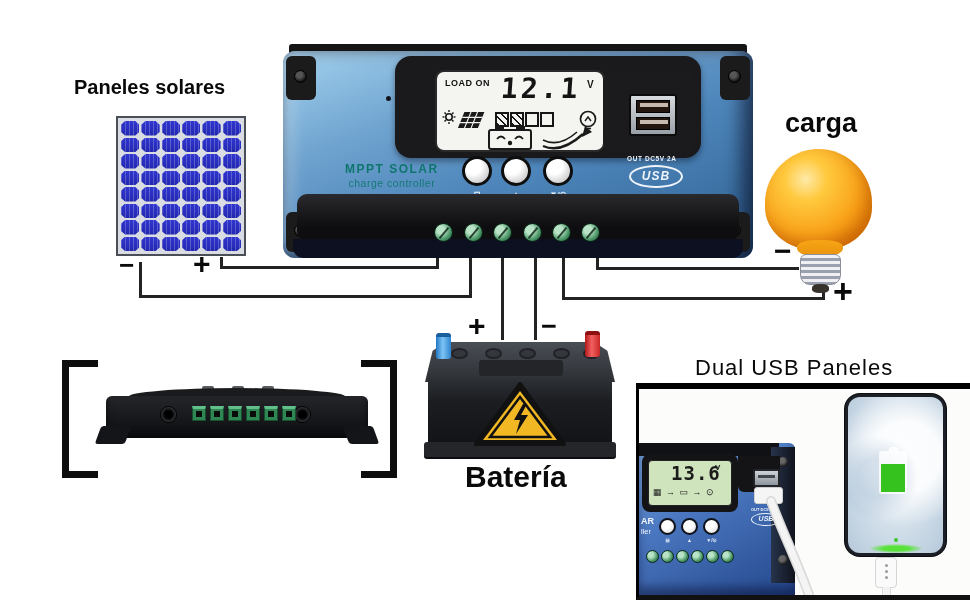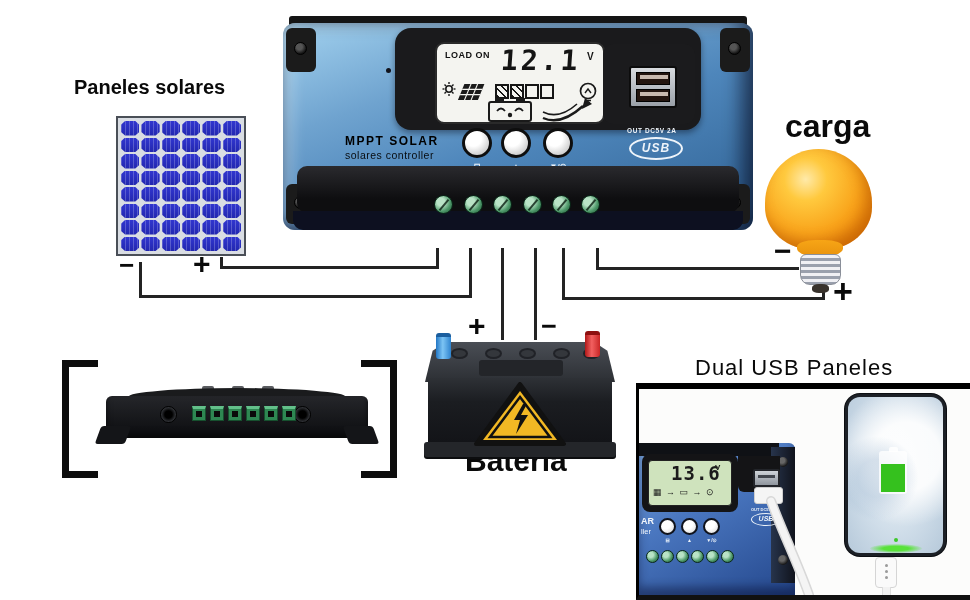--- a/index.html
+++ b/index.html
@@ -6,22 +6,22 @@
   html,body { background:#fff; }
   #stage {
     position:relative; width:970px; height:600px; background:#fff;
     font-family:"Liberation Sans", sans-serif; overflow:hidden; color:#111;
   }
   .abs { position:absolute; }
 
   
   .big-label { font-weight:bold; color:#0a0a0a; white-space:nowrap; }
   #lbl-panels { left:74px; top:76px;  font-size:20px; }
-  #lbl-carga  { left:785px; top:108px; font-size:32px; }
-  #lbl-bateria{ left:465px; top:444px; font-size:30px; }
+  #lbl-carga  { left:785px; top:108px; font-size:27px; }
+  #lbl-bateria{ left:465px; top:460px; font-size:30px; }
   #lbl-dualusb{ left:695px; top:355px; font-size:22px; font-weight:500; letter-spacing:1px; }
 
   
   .sign { position:absolute; font-weight:900; color:#0a0a0a; line-height:1; }
 
   
   .wire { position:absolute; background:#232323; }
 
   
   #solar-panel {
@@ -30,21 +30,21 @@
     display:grid; grid-template-columns:repeat(6,1fr); grid-template-rows:repeat(8,1fr); gap:2px;
   }
   .cell {
     background:
       repeating-linear-gradient(90deg, rgba(255,255,255,.22) 0 1px, transparent 1px 4px),
       linear-gradient(180deg,#3136cf,#2227af);
     clip-path:polygon(22% 0,78% 0,100% 25%,100% 75%,78% 100%,22% 100%,0 75%,0 25%);
   }
 
   
-  #controller { left:283px; top:16px; width:536px; height:220px; }
+  #controller { left:283px; top:44px; width:536px; height:220px; }
   #ctl-topstrip { left:6px; top:0; width:458px; height:12px; background:#151515; border-radius:3px; }
   #ctl-body {
     left:0; top:7px; width:470px; height:207px; border-radius:12px;
     background:linear-gradient(160deg,#a3d2ef 0%,#6fa3cf 30%,#4e86bb 55%,#2e6092 100%);
     box-shadow:inset 0 -6px 12px rgba(0,0,20,.35), inset -14px 0 16px rgba(0,0,20,.45), inset 10px 2px 14px rgba(255,255,255,.25);
   }
   .flange { position:absolute; width:30px; height:44px; background:#1b1b1b; border-radius:6px; }
   .screwhole { position:absolute; width:13px; height:13px; border-radius:50%;
     background:radial-gradient(circle at 40% 35%, #555 0 30%, #141414 70%); border:1px solid #000; }
   #ctl-console { left:112px; top:12px; width:306px; height:102px; background:#1a1a1c; border-radius:16px;
@@ -54,21 +54,21 @@
   #lcd { left:152px; top:26px; width:170px; height:82px; background:#f4f4f0; border:2px solid #2a2a2a; border-radius:9px; }
   #lcd-status { left:8px; top:6px; font-size:9px; font-weight:bold; letter-spacing:.5px; color:#111; }
   #lcd-voltage { left:64px; top:0px; font-family:"DejaVu Sans Mono",monospace; font-weight:bold;
     font-size:28px; letter-spacing:3px; color:#141414; transform:skewX(-4deg); }
   #lcd-unit { left:150px; top:7px; font-size:10px; font-weight:bold; color:#141414; }
   .lcd-icon { position:absolute; }
   #gauge { left:58px; top:40px; display:flex; }
   .gauge-seg { width:14px; height:15px; border:2px solid #161616; margin-right:1px; background:#f4f4f0; }
   .gauge-seg.fill { background:repeating-linear-gradient(45deg,#161616 0 2px,#f4f4f0 2px 5px); }
 
-  #brand { left:62px; top:119px; color:#000000; line-height:1.15; }
+  #brand { left:62px; top:119px; color:#0f766e; line-height:1.15;text-align:center; }
   #brand-1 { font-size:12px; font-weight:bold; letter-spacing:1.5px; }
   #brand-2 { font-size:10.5px; letter-spacing:.5px; opacity:.92; }
 
   .btn { position:absolute; width:30px; height:30px; border-radius:50%; border:3px solid #0e0e0e;
     background:radial-gradient(circle at 35% 30%, #ffffff 0 35%, #dcdcdc 65%, #b9b9b9 100%); top:112px; }
   .btn-icon { position:absolute; top:146px; width:30px; text-align:center; color:#eaf2fa; font-size:8px; font-weight:bold; }
 
   #usb-out-label { left:344px; top:111px; font-size:6.5px; font-weight:bold; color:#eef4fa; letter-spacing:.6px; }
   #usb-logo { left:346px; top:121px; width:54px; height:23px; border:2px solid #eef4fa; border-radius:50%;
     color:#eef4fa; font-size:12px; font-weight:bold; font-style:italic; text-align:center; line-height:19px; letter-spacing:1px; }
@@ -347,21 +347,21 @@
           <div class="abs" style="left:3px;top:2px;width:28px;height:4px;background:#c8b9ae"></div>
         </div>
         <div class="abs" style="left:5px;top:21px;width:34px;height:13px;background:#23150f;border:1px solid #000">
           <div class="abs" style="left:3px;top:2px;width:28px;height:4px;background:#c8b9ae"></div>
         </div>
       </div>
     </div>
 
     <div class="abs" id="brand">
       <div id="brand-1">MPPT SOLAR</div>
-      <div id="brand-2">solares controller</div>
+      <div id="brand-2">charge controller</div>
     </div>
 
     <div class="btn" style="left:179px"></div>
     <div class="btn" style="left:218px"></div>
     <div class="btn" style="left:260px"></div>
     <div class="btn-icon" style="left:179px">⊟</div>
     <div class="btn-icon" style="left:218px">▲</div>
     <div class="btn-icon" style="left:260px">▼/⊙</div>
 
     <div class="abs" id="usb-out-label">OUT DC5V 2A</div>

